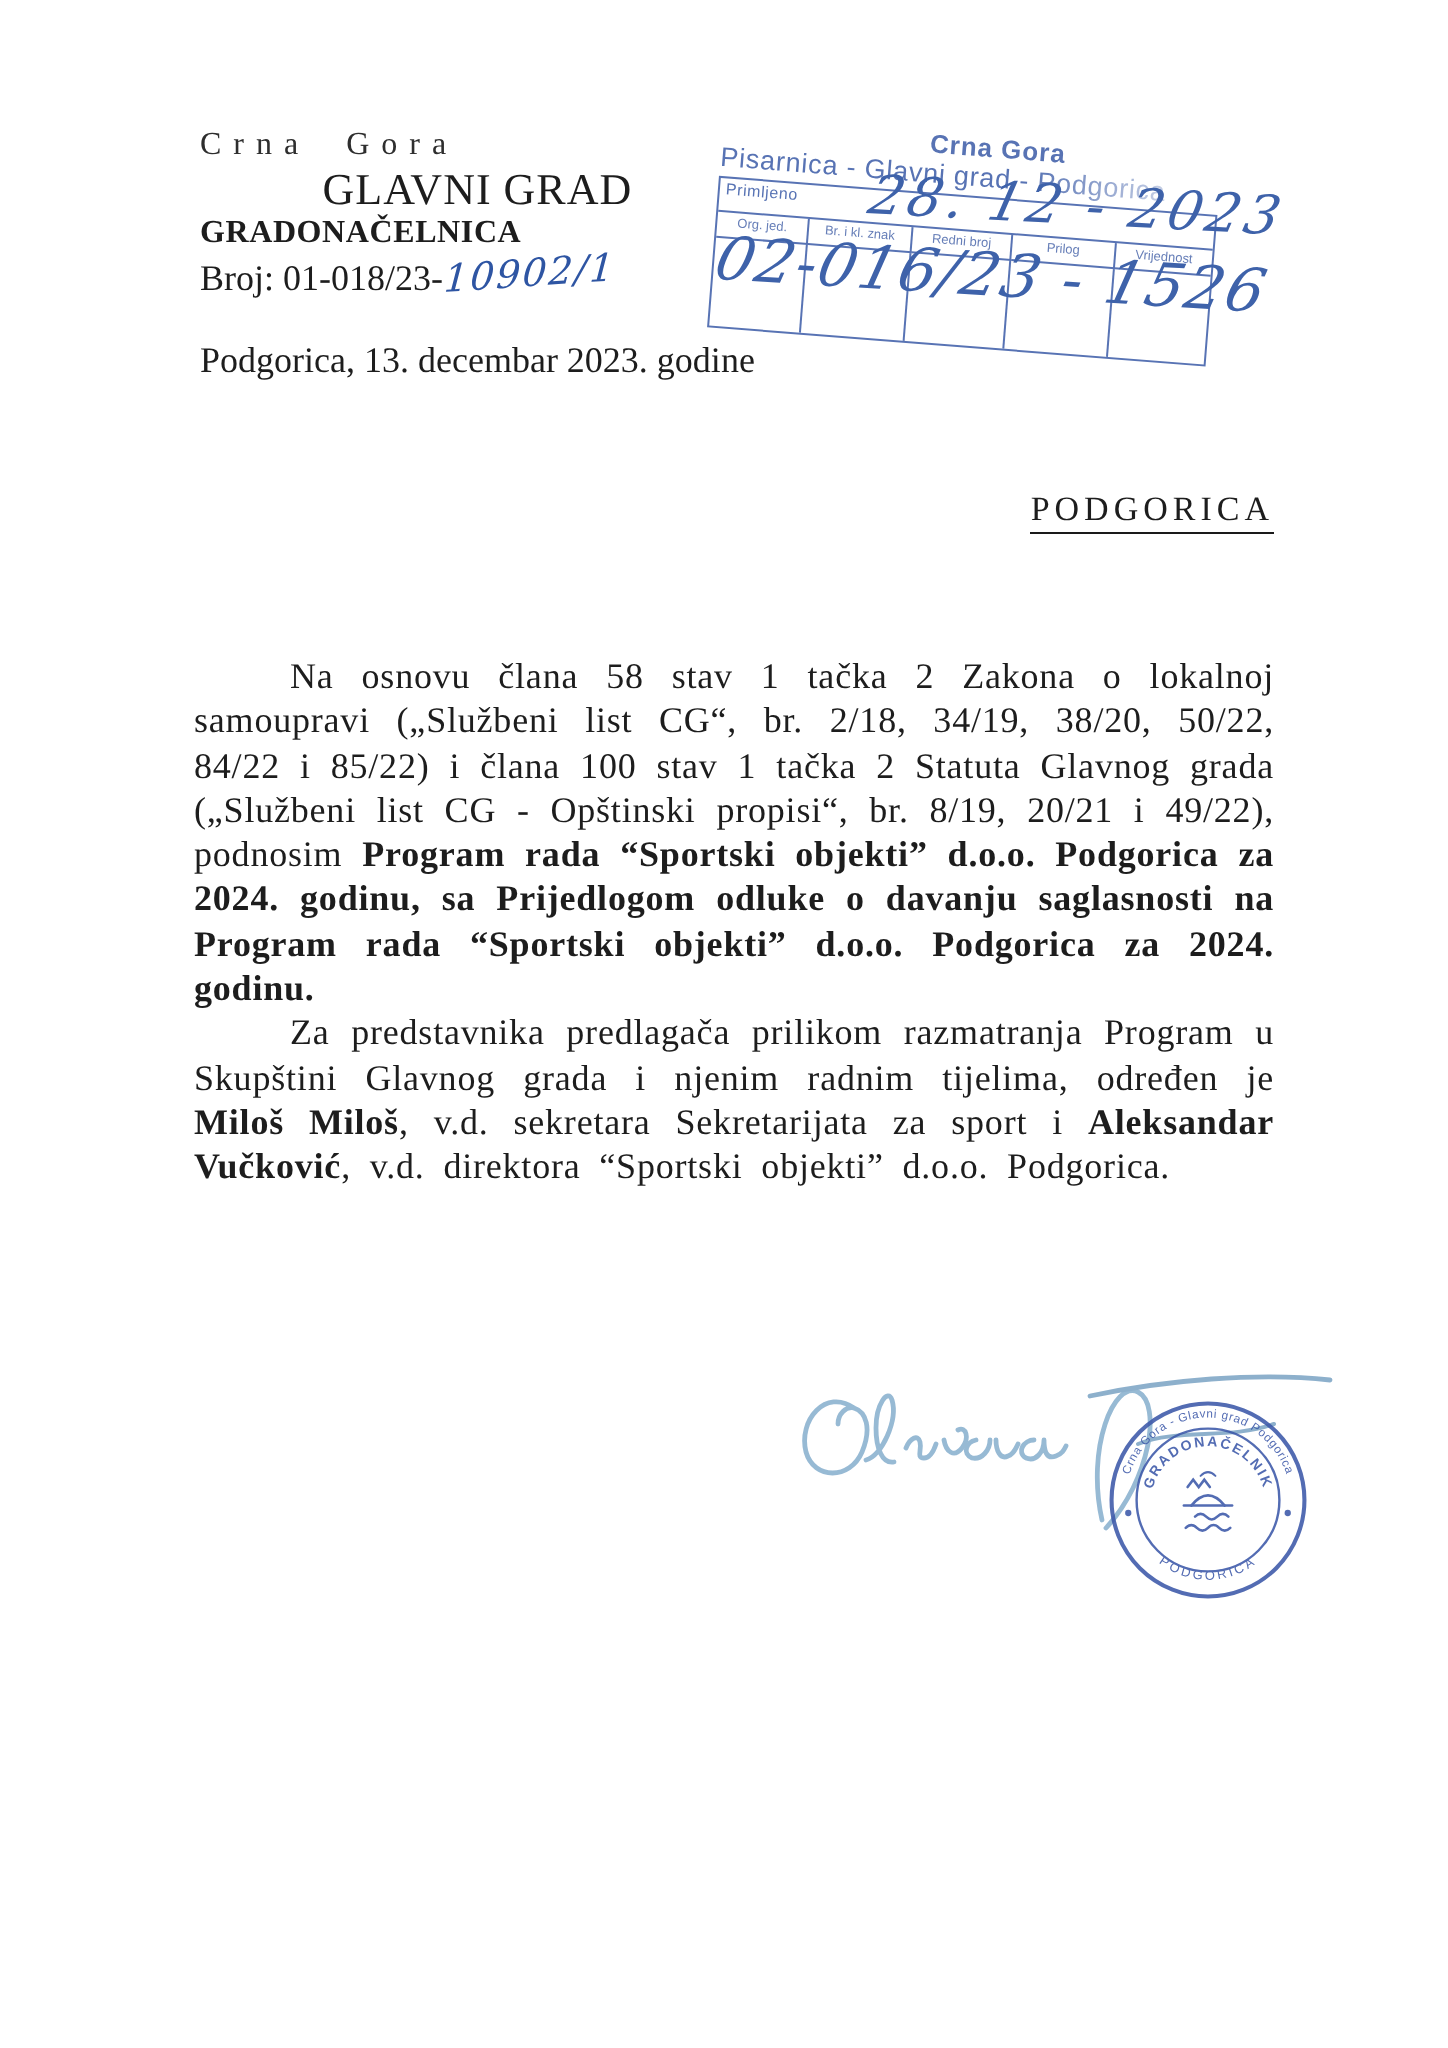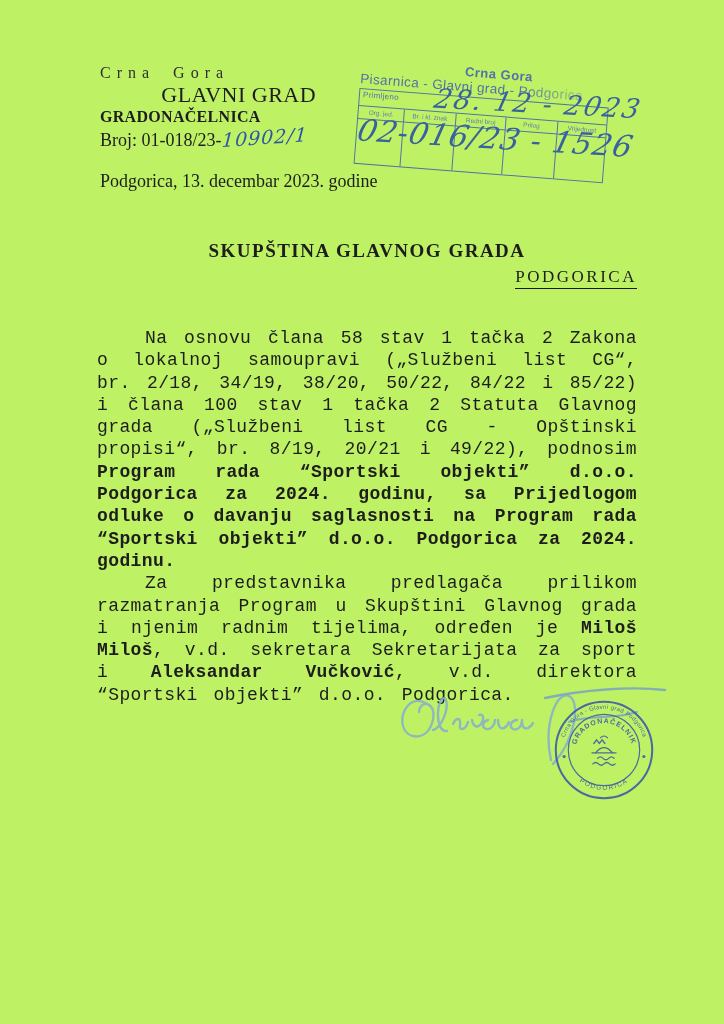--- a/index.html
+++ b/index.html
@@ -1,18 +1,18 @@
 <!DOCTYPE html>
 <html><head>
 <meta charset="utf-8">
 <style>
   html,body{margin:0;padding:0;background:#e8e8e6;}
   .page{
     position:relative;width:724px;height:1024px;margin:0 auto;
-    background:#bef264;overflow:hidden;
+    background:#ffffff;overflow:hidden;
     font-family:"Liberation Serif","DejaVu Serif",serif;color:#1d1d1d;
   }
   
   .letterhead{position:absolute;left:100px;top:62px;line-height:22px;}
   .lh-country{font-size:16px;letter-spacing:6px;word-spacing:8px;color:#2e2e2e;}
   .lh-city{font-size:22px;letter-spacing:.5px;text-align:center;}
   .lh-office{font-size:16px;font-weight:bold;letter-spacing:.3px;}
   .lh-number{font-size:18px;}
   .lh-date{font-size:18px;margin-top:19px;}
   .hw-ink{
@@ -54,21 +54,21 @@
   }
   
   .doc-title{position:absolute;left:97px;top:240px;width:540px;}
   .title-main{text-align:center;font-size:19px;font-weight:bold;letter-spacing:1.5px;}
   .title-sub{text-align:right;margin-top:5px;font-size:17px;letter-spacing:2.5px;}
   .title-sub span{display:inline-block;border-bottom:1.6px solid #1a1a1a;padding-bottom:1px;}
   
   .body-text{position:absolute;left:97px;top:327px;width:540px;
     font-size:18px;line-height:22.3px;text-align:justify;
     word-spacing:4.5px;letter-spacing:.4px;}
-  .body-text p{margin:0;text-indent:48px;font-family:Liberation Mono, monospace;}
+  .body-text p{margin:0;text-indent:48px;}
   .body-text .b{font-weight:bold;}
   
   .sig-block{position:absolute;left:433px;top:653px;width:230px;text-align:center;}
   .sig-office{font-size:18.5px;font-weight:bold;letter-spacing:.5px;}
   .sig-name{font-size:17px;font-weight:bold;margin-top:7px;letter-spacing:.3px;}
   .sig-svg{position:absolute;left:393px;top:682px;}
   .seal-svg{position:absolute;left:551px;top:699px;opacity:.88;}
   .seal-text{fill:#3c58a9;font-family:"Liberation Sans",sans-serif;}
 </style>
 </head>
@@ -102,21 +102,20 @@
         <div class="rs-cell c3"></div>
         <div class="rs-cell c4"></div>
         <div class="rs-cell c5"></div>
       </div>
     </div>
     <div class="rs-hw-date">28. 12 - 2023</div>
     <div class="rs-hw-number">02-016/23 - 1526</div>
   </div>
 
   <div class="doc-title">
-    <div class="title-main">SKUPŠTINA GLAVNOG GRADA</div>
     <div class="title-sub"><span>PODGORICA</span></div>
   </div>
 
   <div class="body-text">
     <p><span>Na osnovu člana 58 stav 1 tačka 2 Zakona o lokalnoj samoupravi („Službeni list CG“, br. 2/18, 34/19, 38/20, 50/22, 84/22 i 85/22) i člana 100 stav 1 tačka 2 Statuta Glavnog grada („Službeni list CG - Opštinski propisi“, br. 8/19, 20/21 i 49/22), podnosim </span><span class="b">Program rada “Sportski objekti” d.o.o. Podgorica za 2024. godinu, sa Prijedlogom odluke o davanju saglasnosti na Program rada “Sportski objekti” d.o.o. Podgorica za 2024. godinu.</span></p>
     <p><span>Za predstavnika predlagača prilikom razmatranja Program u Skupštini Glavnog grada i njenim radnim tijelima, određen je </span><span class="b">Miloš Miloš</span><span>, v.d. sekretara Sekretarijata za sport i </span><span class="b">Aleksandar Vučković</span><span>, v.d. direktora “Sportski objekti” d.o.o. Podgorica.</span></p>
   </div>
 
 
   <svg class="sig-svg" width="290" height="110" viewBox="0 0 290 110">

